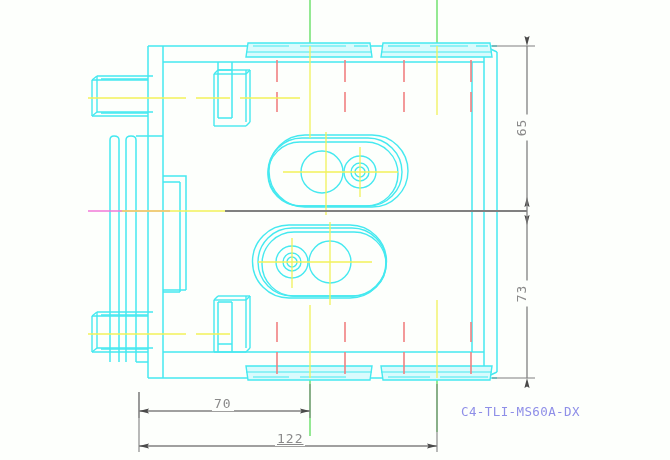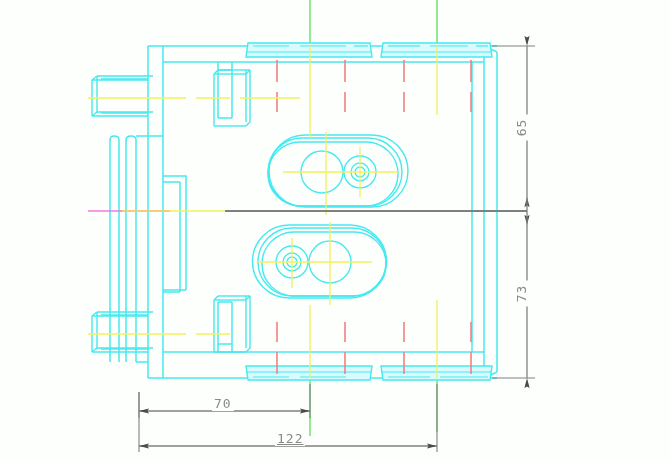--- a/index.html
+++ b/index.html
@@ -312,14 +312,15 @@
   </svg>
 
   <div class="dim-label vert" style="left:508px; top:120px; width:22px; text-align:center;">65</div>
 
   <div class="dim-label vert" style="left:508px; top:286px; width:22px; text-align:center;">73</div>
 
   <div class="dim-label" style="left:212px; top:396px;">70</div>
 
   <div class="dim-label" style="left:275px; top:431px;text-decoration:underline;">122</div>
 
+  <div id="part-label">C4-TLI-MS60A-DX</div>
 
 </div>
 
 </body></html>

